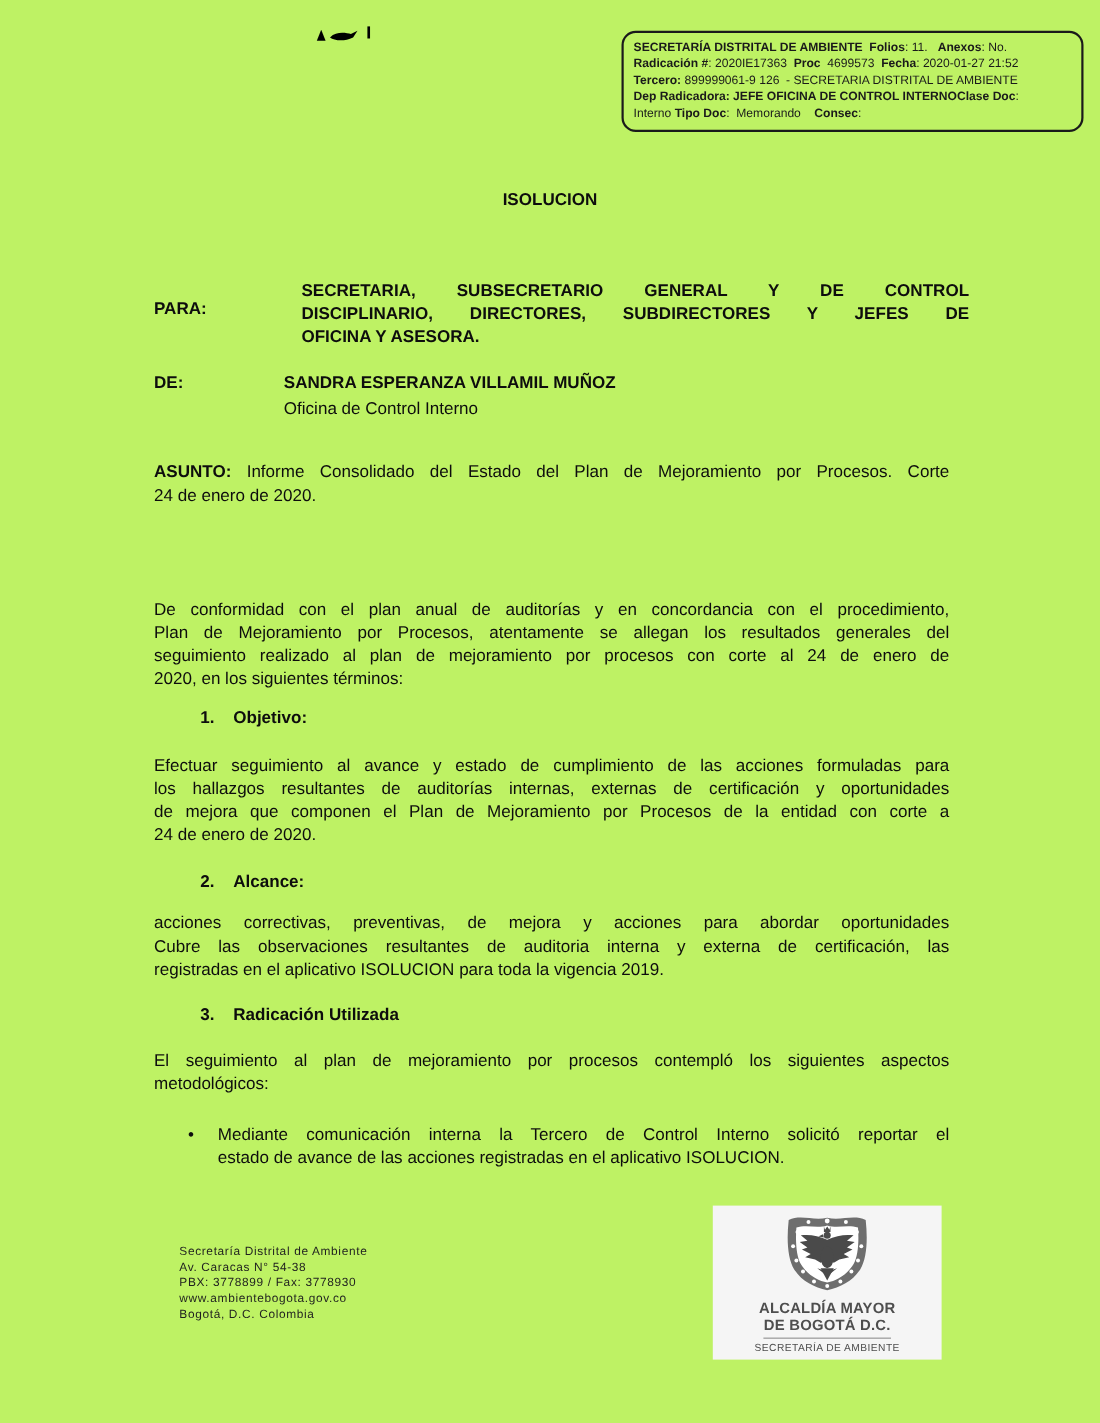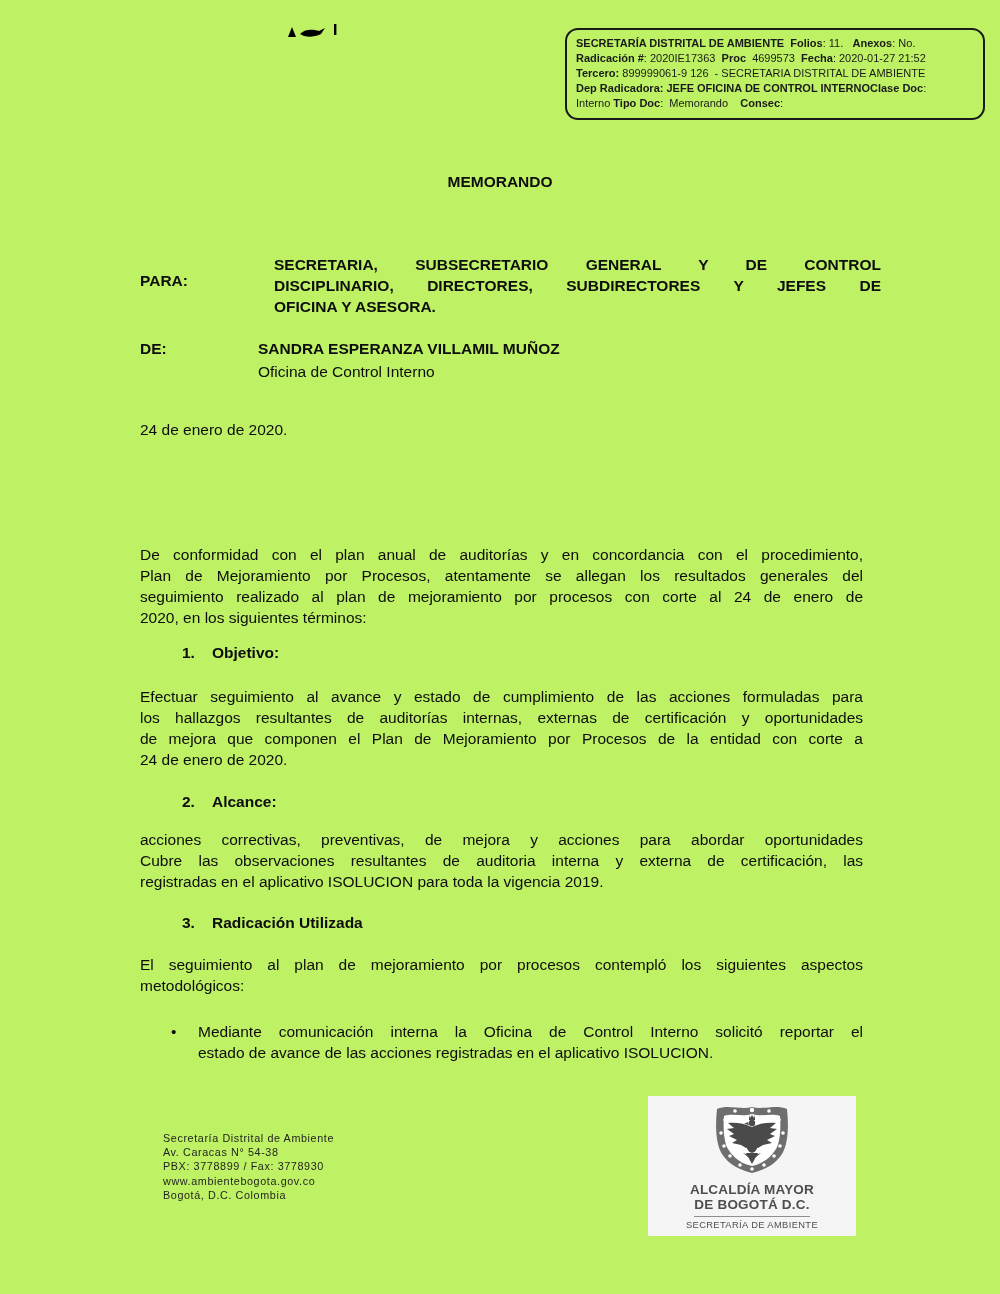--- a/index.html
+++ b/index.html
@@ -71,36 +71,37 @@
   </div>
 
   <div class="abs stamp">
     <div class="stamp-line"><span class="b">SECRETARÍA DISTRITAL DE AMBIENTE  Folios</span><span>: 11.   </span><span class="b">Anexos</span><span>: No.</span></div>
     <div class="stamp-line"><span class="b">Radicación #</span><span>: 2020IE17363  </span><span class="b">Proc</span><span>  4699573  </span><span class="b">Fecha</span><span>: 2020-01-27 21:52</span></div>
     <div class="stamp-line"><span class="b">Tercero:</span><span> 899999061-9 126  - SECRETARIA DISTRITAL DE AMBIENTE</span></div>
     <div class="stamp-line"><span class="b">Dep Radicadora: JEFE OFICINA DE CONTROL INTERNO</span><span class="b">Clase Doc</span><span>:</span></div>
     <div class="stamp-line"><span>Interno </span><span class="b">Tipo Doc</span><span>:  Memorando    </span><span class="b">Consec</span><span>:</span></div>
   </div>
 
-  <div class="abs title body-text">MEMORANDO</div>
+  <div class="abs title body-text">ISOLUCION</div>
 
   <div class="abs lbl body-text" style="top:270px;">PARA:</div>
   <div class="abs para-value body-text">
     <div class="jl">SECRETARIA, SUBSECRETARIO GENERAL Y DE CONTROL</div>
     <div class="jl">DISCIPLINARIO, DIRECTORES, SUBDIRECTORES Y JEFES DE</div>
     <div class="ll">OFICINA Y ASESORA.</div>
   </div>
 
   <div class="abs lbl body-text" style="top:338px;">DE:</div>
   <div class="abs de-value body-text">
     <div class="b">SANDRA ESPERANZA VILLAMIL MUÑOZ</div>
     <div style="margin-top:2px;">Oficina de Control Interno</div>
   </div>
 
   <div class="abs p-full body-text" style="top:419px;">
+    <div class="jl"><span class="b">ASUNTO:</span><span> Informe Consolidado del Estado del Plan de Mejoramiento por Procesos. Corte</span></div>
     <div class="ll">24 de enero de 2020.</div>
   </div>
 
 
   <div class="abs p-full body-text" style="top:544px;">
     <div class="jl">De conformidad con el plan anual de auditorías y en concordancia con el procedimiento,</div>
     <div class="jl">Plan de Mejoramiento por Procesos, atentamente se allegan los resultados generales del</div>
     <div class="jl">seguimiento realizado al plan de mejoramiento por procesos con corte al 24 de enero de</div>
     <div class="ll">2020, en los siguientes términos:</div>
   </div>
@@ -130,21 +131,21 @@
     <span class="h-num">3.</span><span class="h-txt">Radicación Utilizada</span>
   </div>
 
   <div class="abs p-full body-text" style="top:954px;">
     <div class="jl">El seguimiento al plan de mejoramiento por procesos contempló los siguientes aspectos</div>
     <div class="ll">metodológicos:</div>
   </div>
 
   <div class="abs bullet-dot">•</div>
   <div class="abs bullet-text body-text">
-    <div class="jl">Mediante comunicación interna la Oficina de Control Interno solicitó reportar el</div>
+    <div class="jl">Mediante comunicación interna la Tercero de Control Interno solicitó reportar el</div>
     <div class="ll">estado de avance de las acciones registradas en el aplicativo ISOLUCION.</div>
   </div>
 
   <div class="abs footer">
     <div>Secretaría Distrital de Ambiente</div>
     <div>Av. Caracas N° 54-38</div>
     <div>PBX: 3778899 / Fax: 3778930</div>
     <div>www.ambientebogota.gov.co</div>
     <div>Bogotá, D.C. Colombia</div>
   </div>

